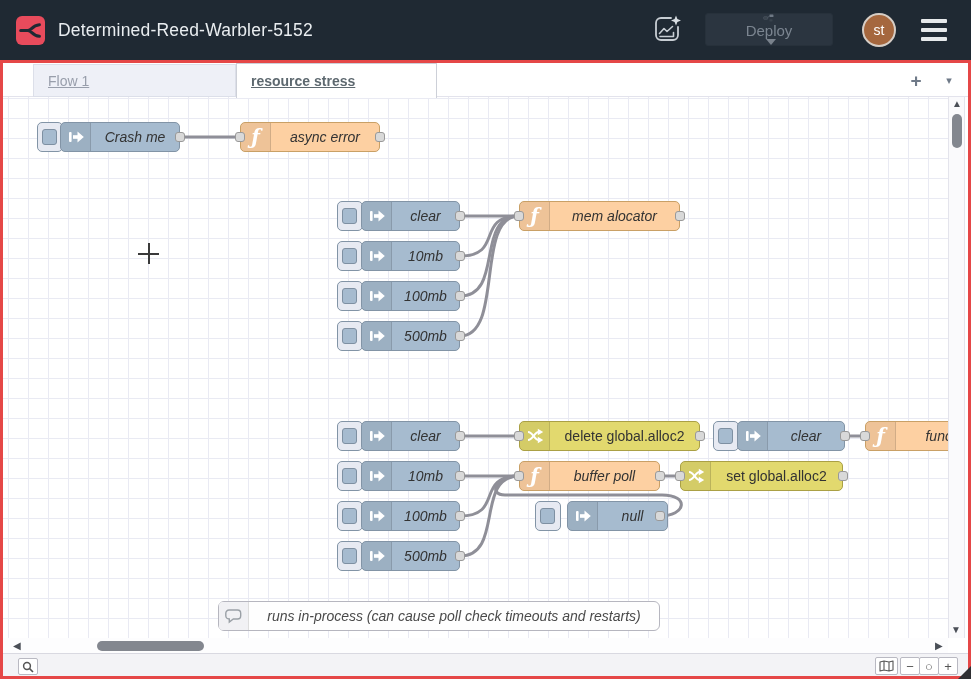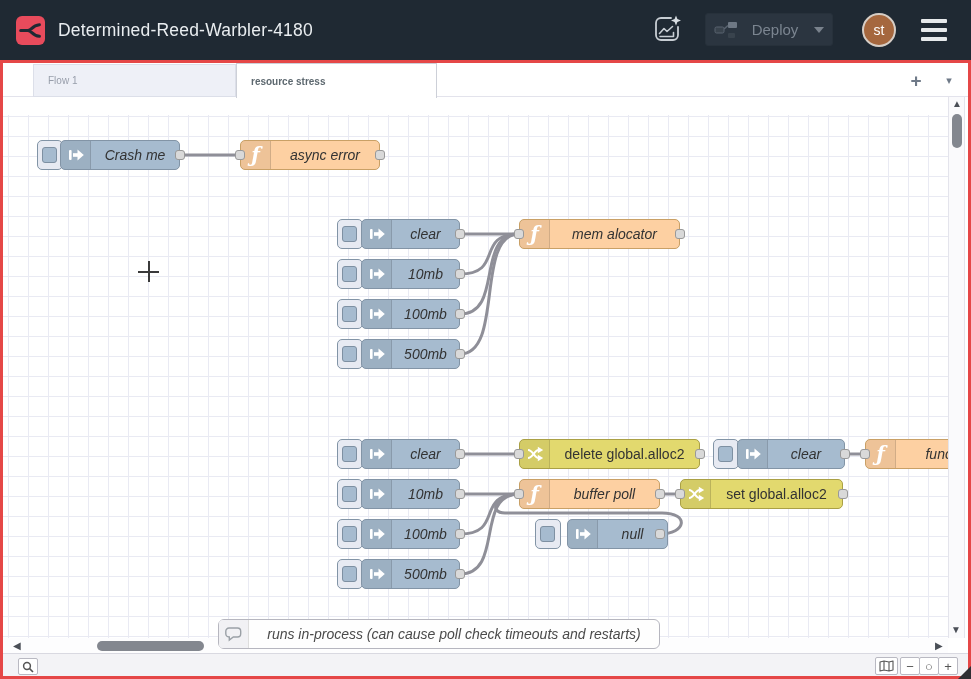--- a/index.html
+++ b/index.html
@@ -8,49 +8,49 @@
        font-family:"Liberation Sans",sans-serif;-webkit-font-smoothing:antialiased;}
 
   
   .header{position:absolute;left:0;top:0;width:971px;height:60px;background:var(--header-bg,#1f2933);}
   .logo{position:absolute;left:16px;top:16px;width:29px;height:29px;border-radius:6px;
         background:var(--accent-red,#e84b5c);display:flex;align-items:center;justify-content:center;}
   .app-title{position:absolute;left:58px;top:0;height:60px;line-height:60px;color:#e9edf0;
              font-size:17.5px;letter-spacing:.2px;}
   .hdr-ai{position:absolute;left:651px;top:13px;width:32px;height:32px;display:flex;align-items:center;justify-content:center;cursor:pointer;}
   .deploy-btn{position:absolute;left:705px;top:13px;width:128px;height:33px;background:#2b3540;border:1px solid #27313b;
-              border-radius:3px;display:flex;align-items:center;padding:0 8px;color:#78828c;}
+              border-radius:3px;display:flex;align-items:center;padding:0 8px;color:#78828c;flex-direction:column;}
   .deploy-label{flex:1;text-align:center;font-size:15px;color:#7b8590;}
   .deploy-caret{width:0;height:0;border-left:5px solid transparent;border-right:5px solid transparent;
                 border-top:6px solid #79828c;margin-left:4px;}
   .avatar{position:absolute;left:862px;top:13px;width:34px;height:34px;border-radius:50%;
           background:#a5673e;border:2px solid #d6cdc5;color:#fff;font-size:14px;
           display:flex;align-items:center;justify-content:center;cursor:pointer;}
   .hamburger{position:absolute;left:921px;top:19px;width:26px;height:22px;display:flex;flex-direction:column;justify-content:space-between;cursor:pointer;}
   .hamburger span{display:block;height:4px;background:#e6e9eb;border-radius:1px;}
 
   
   .red-top{position:absolute;left:0;top:60px;width:971px;height:3px;background:var(--border-red,#e54747);}
   .red-left{position:absolute;left:0;top:63px;width:3px;height:616px;background:var(--border-red,#e54747);}
   .red-right{position:absolute;left:968px;top:63px;width:3px;height:616px;background:var(--border-red,#e54747);}
   .red-bottom{position:absolute;left:0;top:676px;width:971px;height:3px;background:var(--border-red,#e54747);}
 
   
   .tabbar{position:absolute;left:3px;top:63px;width:965px;height:34px;background:#fff;border-bottom:1px solid #e3e3ec;}
-  .tab{position:absolute;top:1px;height:33px;font-size:10px;display:flex;align-items:center;padding-left:14px;cursor:pointer;}
+  .tab{position:absolute;top:1px;height:33px;font-size:14px;display:flex;align-items:center;padding-left:14px;cursor:pointer;text-decoration:underline;}
   .tab-inactive{left:30px;width:203px;background:#eef0f7;border:1px solid #dcdfe9;color:#989eab;}
   .tab-active{left:233px;width:201px;top:0;height:35px;background:#fff;border:1px solid #cdd0d8;border-bottom:none;
               color:#5d686f;font-weight:bold;z-index:2;}
   .tab-add{position:absolute;left:899px;top:4px;width:28px;height:26px;border:none;background:transparent;
            color:#6f7a88;font-size:19px;font-weight:bold;cursor:pointer;line-height:26px;text-align:center;}
   .tab-list{position:absolute;left:934px;top:4px;width:24px;height:26px;border:none;background:transparent;
             color:#6f7a88;font-size:11px;cursor:pointer;}
 
   
-  .canvas{position:absolute;left:3px;top:115px;width:945px;height:541px;background:#fff;overflow:hidden;
+  .canvas{position:absolute;left:3px;top:97px;width:945px;height:541px;background:#fff;overflow:hidden;
     background-image:linear-gradient(to right,#e9eaf3 1px,transparent 1px),
                      linear-gradient(to bottom,#e9eaf3 1px,transparent 1px);
     background-size:20px 20px;background-position:5px 1px;}
   .wires{position:absolute;left:0;top:0;z-index:1;}
   .node{position:absolute;height:30px;border-radius:5px;display:flex;z-index:2;font-size:14px;cursor:pointer;}
   .node .icon-sec{width:30px;height:100%;border-radius:4px 0 0 4px;background:rgba(0,0,0,.06);
                   border-right:1px solid rgba(0,0,0,.12);display:flex;align-items:center;justify-content:center;flex:none;}
   .node .nlabel{flex:1;display:flex;align-items:center;justify-content:center;color:#333;
                 font-style:italic;white-space:nowrap;overflow:hidden;padding:0 4px;}
   .node-inject{background:var(--inject,#a6bbcf);border:1px solid #8294a6;}
@@ -92,21 +92,21 @@
 <body>
 
 <div class="app" style="--accent-red: #e84b5c; --border-red: #e54747; --header-bg: #1f2933; --inject: #a6bbcf; --function: #fdd0a2; --change: #e2d96e;">
 
   <div class="header">
     <div class="logo">
       <svg width="25" height="25" viewBox="0 0 28 28">
         <path d="M3 14 H11 M11 14 C16 14 15 8.5 24 7.5 M11 14 C16 14 15 19.5 24 20.5" stroke="#1f2933" stroke-width="3.4" fill="none" stroke-linecap="round"></path>
       </svg>
     </div>
-    <div class="app-title">Determined-Reed-Warbler-4180</div>
+    <div class="app-title">Determined-Reed-Warbler-5152</div>
 
     <div class="hdr-ai">
       <svg width="30" height="30" viewBox="0 0 30 30">
         <path d="M19 4 H9 a5 5 0 0 0 -5 5 v12 a5 5 0 0 0 5 5 h12 a5 5 0 0 0 5 -5 V13" stroke="#c7cdd3" stroke-width="1.8" fill="none" stroke-linecap="round"></path>
         <path d="M7.5 19.5 L12 14.5 L15 17.5 L20.5 12.5 M8 22.5 H21.5 M21.5 22.5 v-4" stroke="#c7cdd3" stroke-width="1.6" fill="none" stroke-linecap="round" stroke-linejoin="round"></path>
         <path d="M24 1.5 L25.4 5.1 L29 6.5 L25.4 7.9 L24 11.5 L22.6 7.9 L19 6.5 L22.6 5.1 Z" fill="#d8dde2"></path>
       </svg>
     </div>
 
     <div class="deploy-btn">

